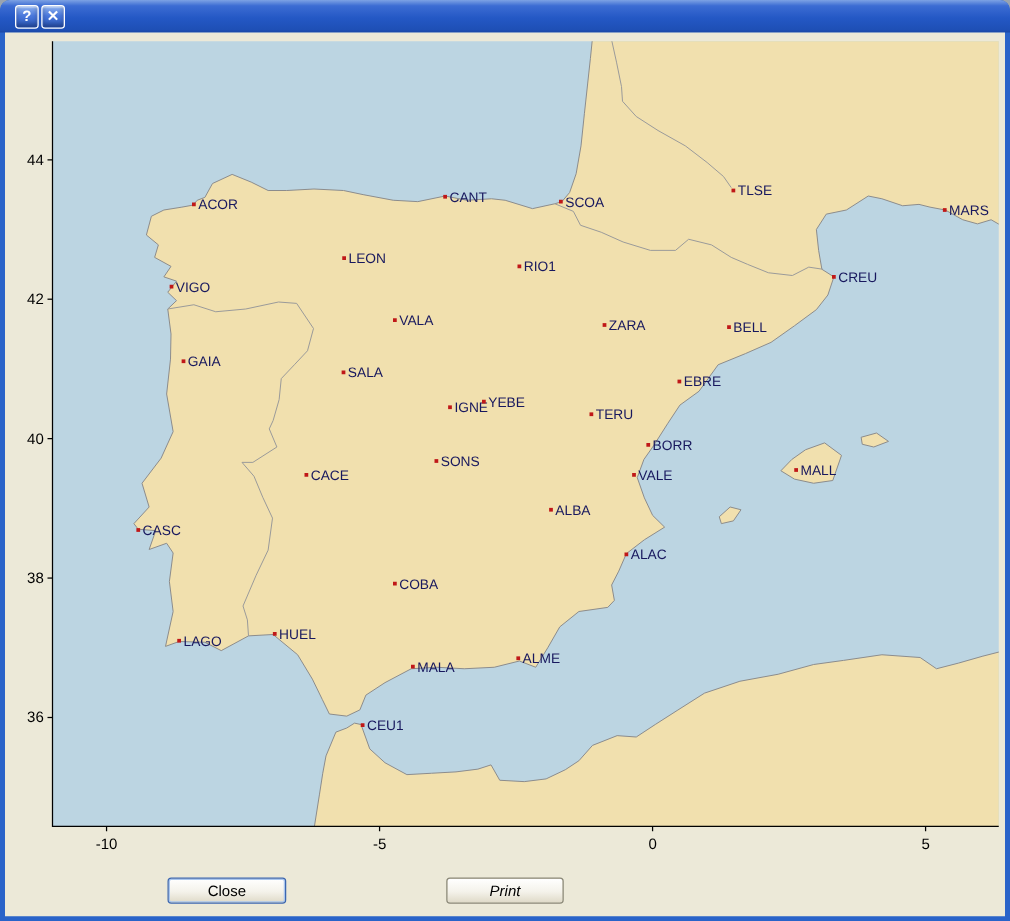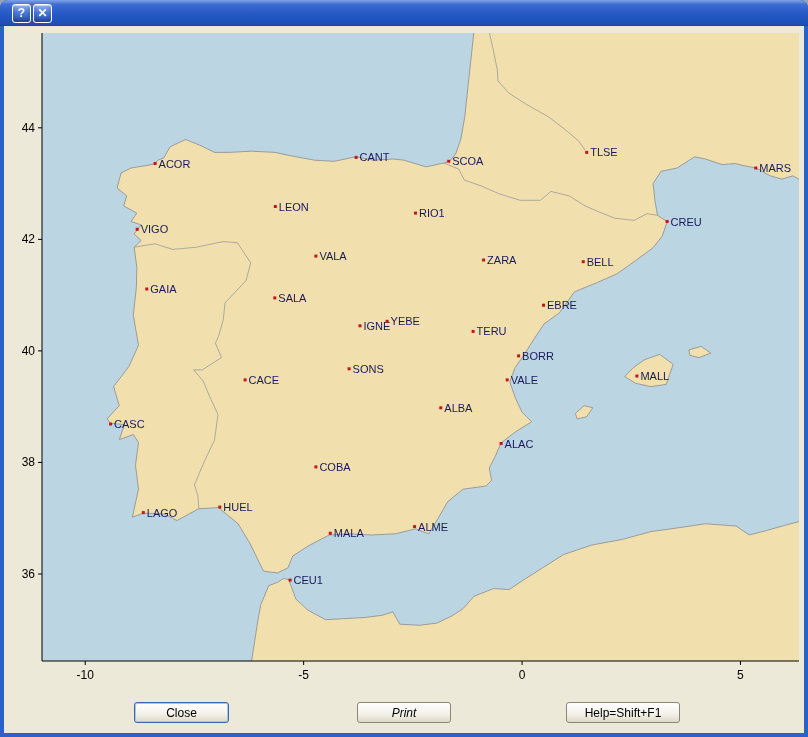--- a/index.html
+++ b/index.html
@@ -218,15 +218,14 @@
         <text x="31" y="217.35879218472473" text-anchor="end" class="tick">42</text>
         <line x1="34" y1="324.90408525754884" x2="38" y2="324.90408525754884" stroke="#000"></line>
         <text x="31" y="328.90408525754884" text-anchor="end" class="tick">40</text>
         <line x1="34" y1="436.449378330373" x2="38" y2="436.449378330373" stroke="#000"></line>
         <text x="31" y="440.449378330373" text-anchor="end" class="tick">38</text>
         <line x1="34" y1="547.9946714031971" x2="38" y2="547.9946714031971" stroke="#000"></line>
         <text x="31" y="551.9946714031971" text-anchor="end" class="tick">36</text>
       </svg>
     <button class="btn btn-close default">Close</button>
     <button class="btn btn-print">Print</button>
-    <button class="btn btn-help">Help=Shift+F1</button>
   </div>
 </div>
 
 </body></html>

